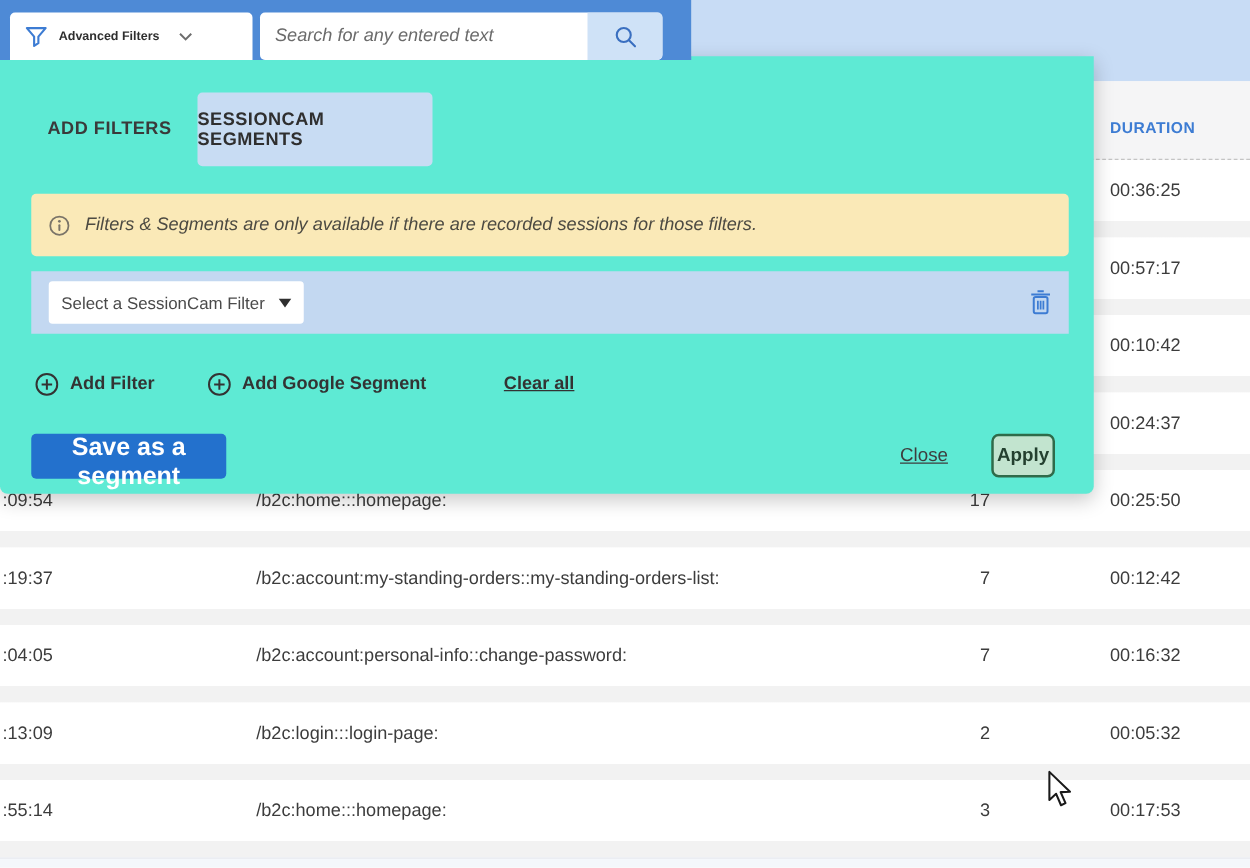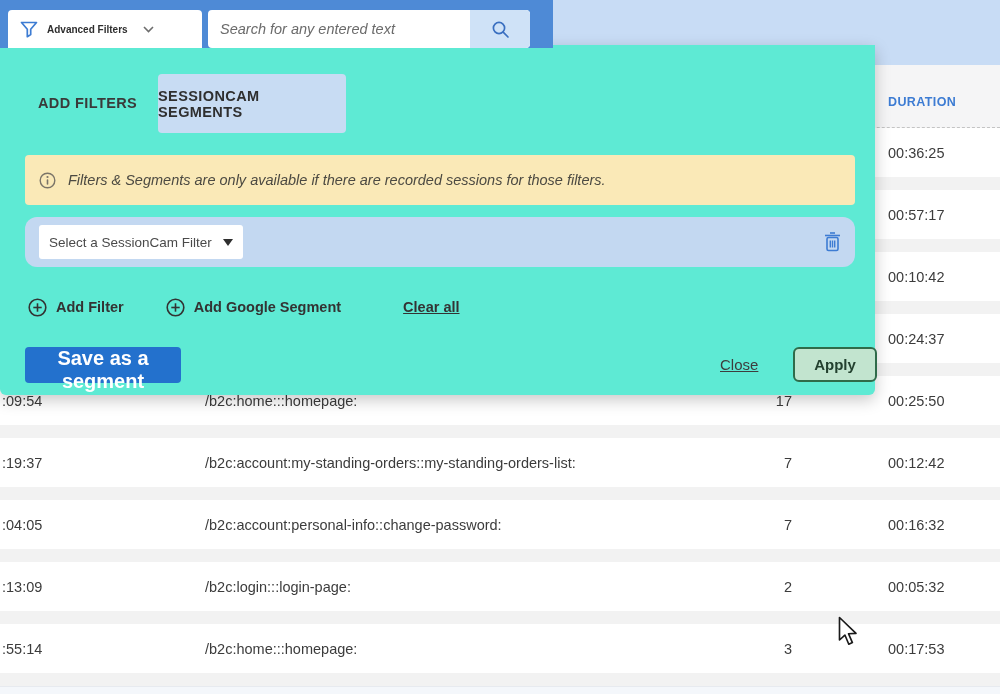--- a/index.html
+++ b/index.html
@@ -79,21 +79,21 @@
     font-size:14.5px; font-weight:bold; color:#2f2f2f; letter-spacing:.4px; cursor:pointer;
   }
   .banner {
     position:absolute; left:25px; top:110px; width:830px; height:50px;
     background:#fae9b7; border-radius:4px;
     display:flex; align-items:center; padding:0 14px; gap:12px;
   }
   .banner .msg { font-size:14.5px; font-style:italic; color:#4c4a42; }
   .filter-row {
     position:absolute; left:25px; top:172px; width:830px; height:50px;
-    background:#c3d8f1; border-radius:12px;
+    background:#c3d8f1; border-radius:0;
     display:flex; align-items:center; padding:0 14px;
   }
   .filter-select {
     width:204px; height:34px; background:#ffffff; border-radius:3px;
     display:flex; align-items:center; justify-content:space-between;
     padding:0 10px; cursor:pointer;
   }
   .filter-select .sel-label { font-size:13.5px; color:#4a4a4a; }
   .caret-down {
     width:0; height:0; border-left:5px solid transparent; border-right:5px solid transparent;
@@ -109,21 +109,21 @@
   .save-btn {
     position:absolute; left:25px; top:302px; width:156px; height:36px;
     background:#2371cd; color:#fff; border:none; border-radius:4px;
     font-family:"Liberation Sans", sans-serif; font-size:20px; font-weight:bold; cursor:pointer;
   }
   .close-link {
     position:absolute; left:720px; top:311px; font-size:15px; color:#3d3d3d;
     text-decoration:underline; cursor:pointer;
   }
   .apply-btn {
-    position:absolute; left:793px; top:302px; width:84px; height:35px;
+    position:absolute; left:793px; top:302px; width:51px; height:35px;
     background:#c2e4cf; border:2px solid #2f6b4a; border-radius:6px;
     font-family:"Liberation Sans", sans-serif; font-size:15px; font-weight:bold; color:#23402f; cursor:pointer;
   }
 
   
   .cursor { position:absolute; left:838px; top:616px; z-index:50; }
 </style>
 </head>
 <body>
 

